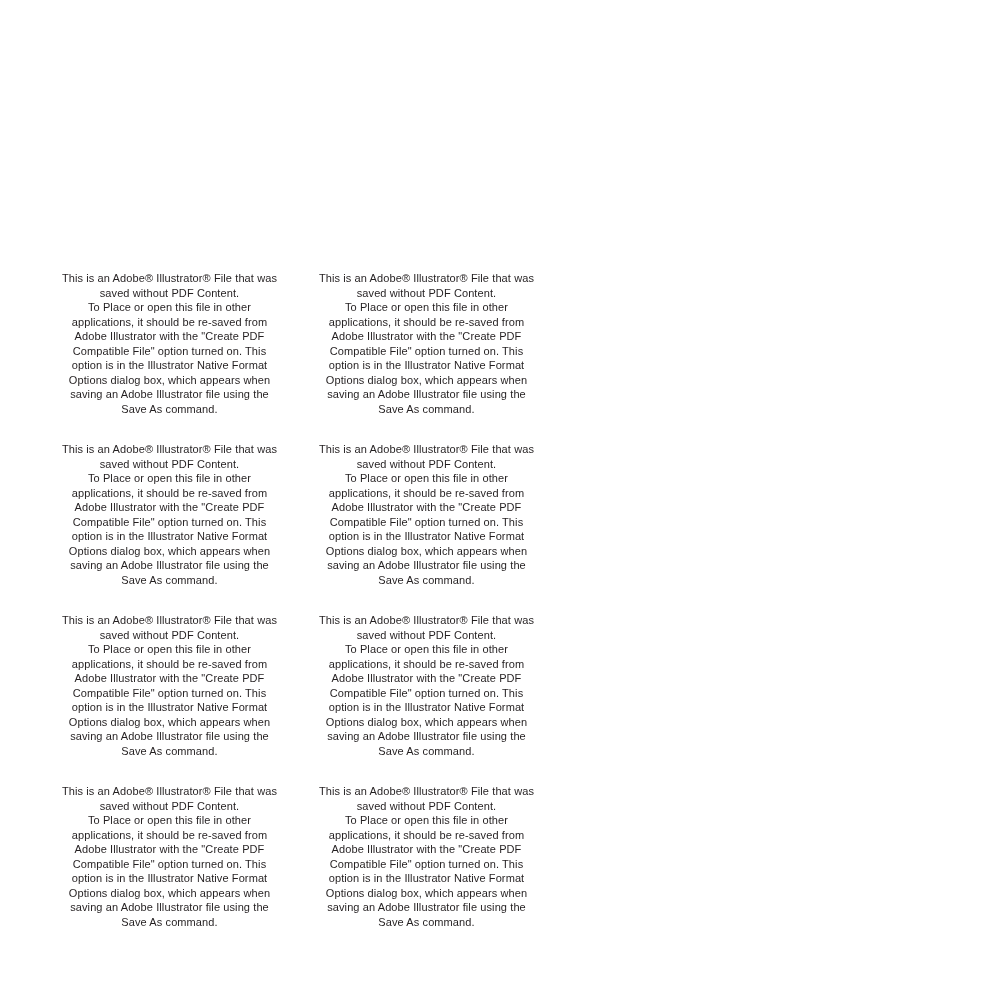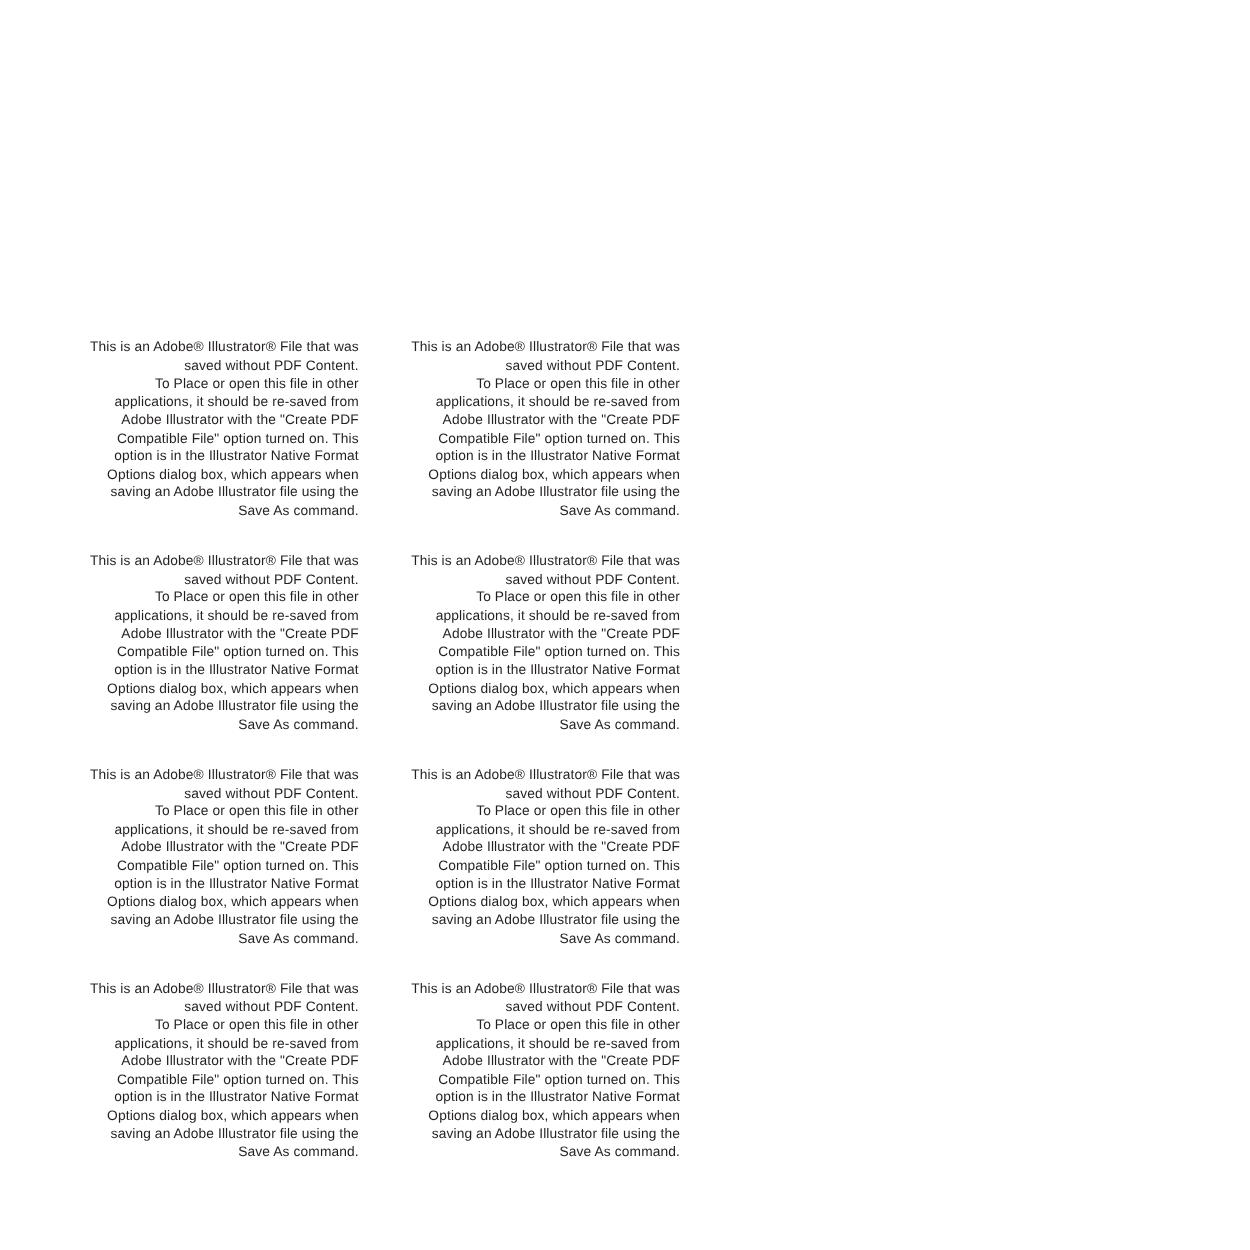--- a/index.html
+++ b/index.html
@@ -16,21 +16,21 @@
     font-family: "Liberation Sans", "DejaVu Sans", sans-serif;
   }
   .notice-block {
     position: absolute;
     width: 235px;
     font-size: 11px;
     line-height: 14.55px;
     letter-spacing: 0.1px;
     color: #231f20;
     white-space: pre-line;
-    text-align: right;
+    text-align: center;
   }
   
   .r1c1 { left: 52px;  top: 271px; }
   .r1c2 { left: 309px; top: 271px; }
   .r2c1 { left: 52px;  top: 442px; }
   .r2c2 { left: 309px; top: 442px; }
   .r3c1 { left: 52px;  top: 613px; }
   .r3c2 { left: 309px; top: 613px; }
   .r4c1 { left: 52px;  top: 784px; }
   .r4c2 { left: 309px; top: 784px; }

